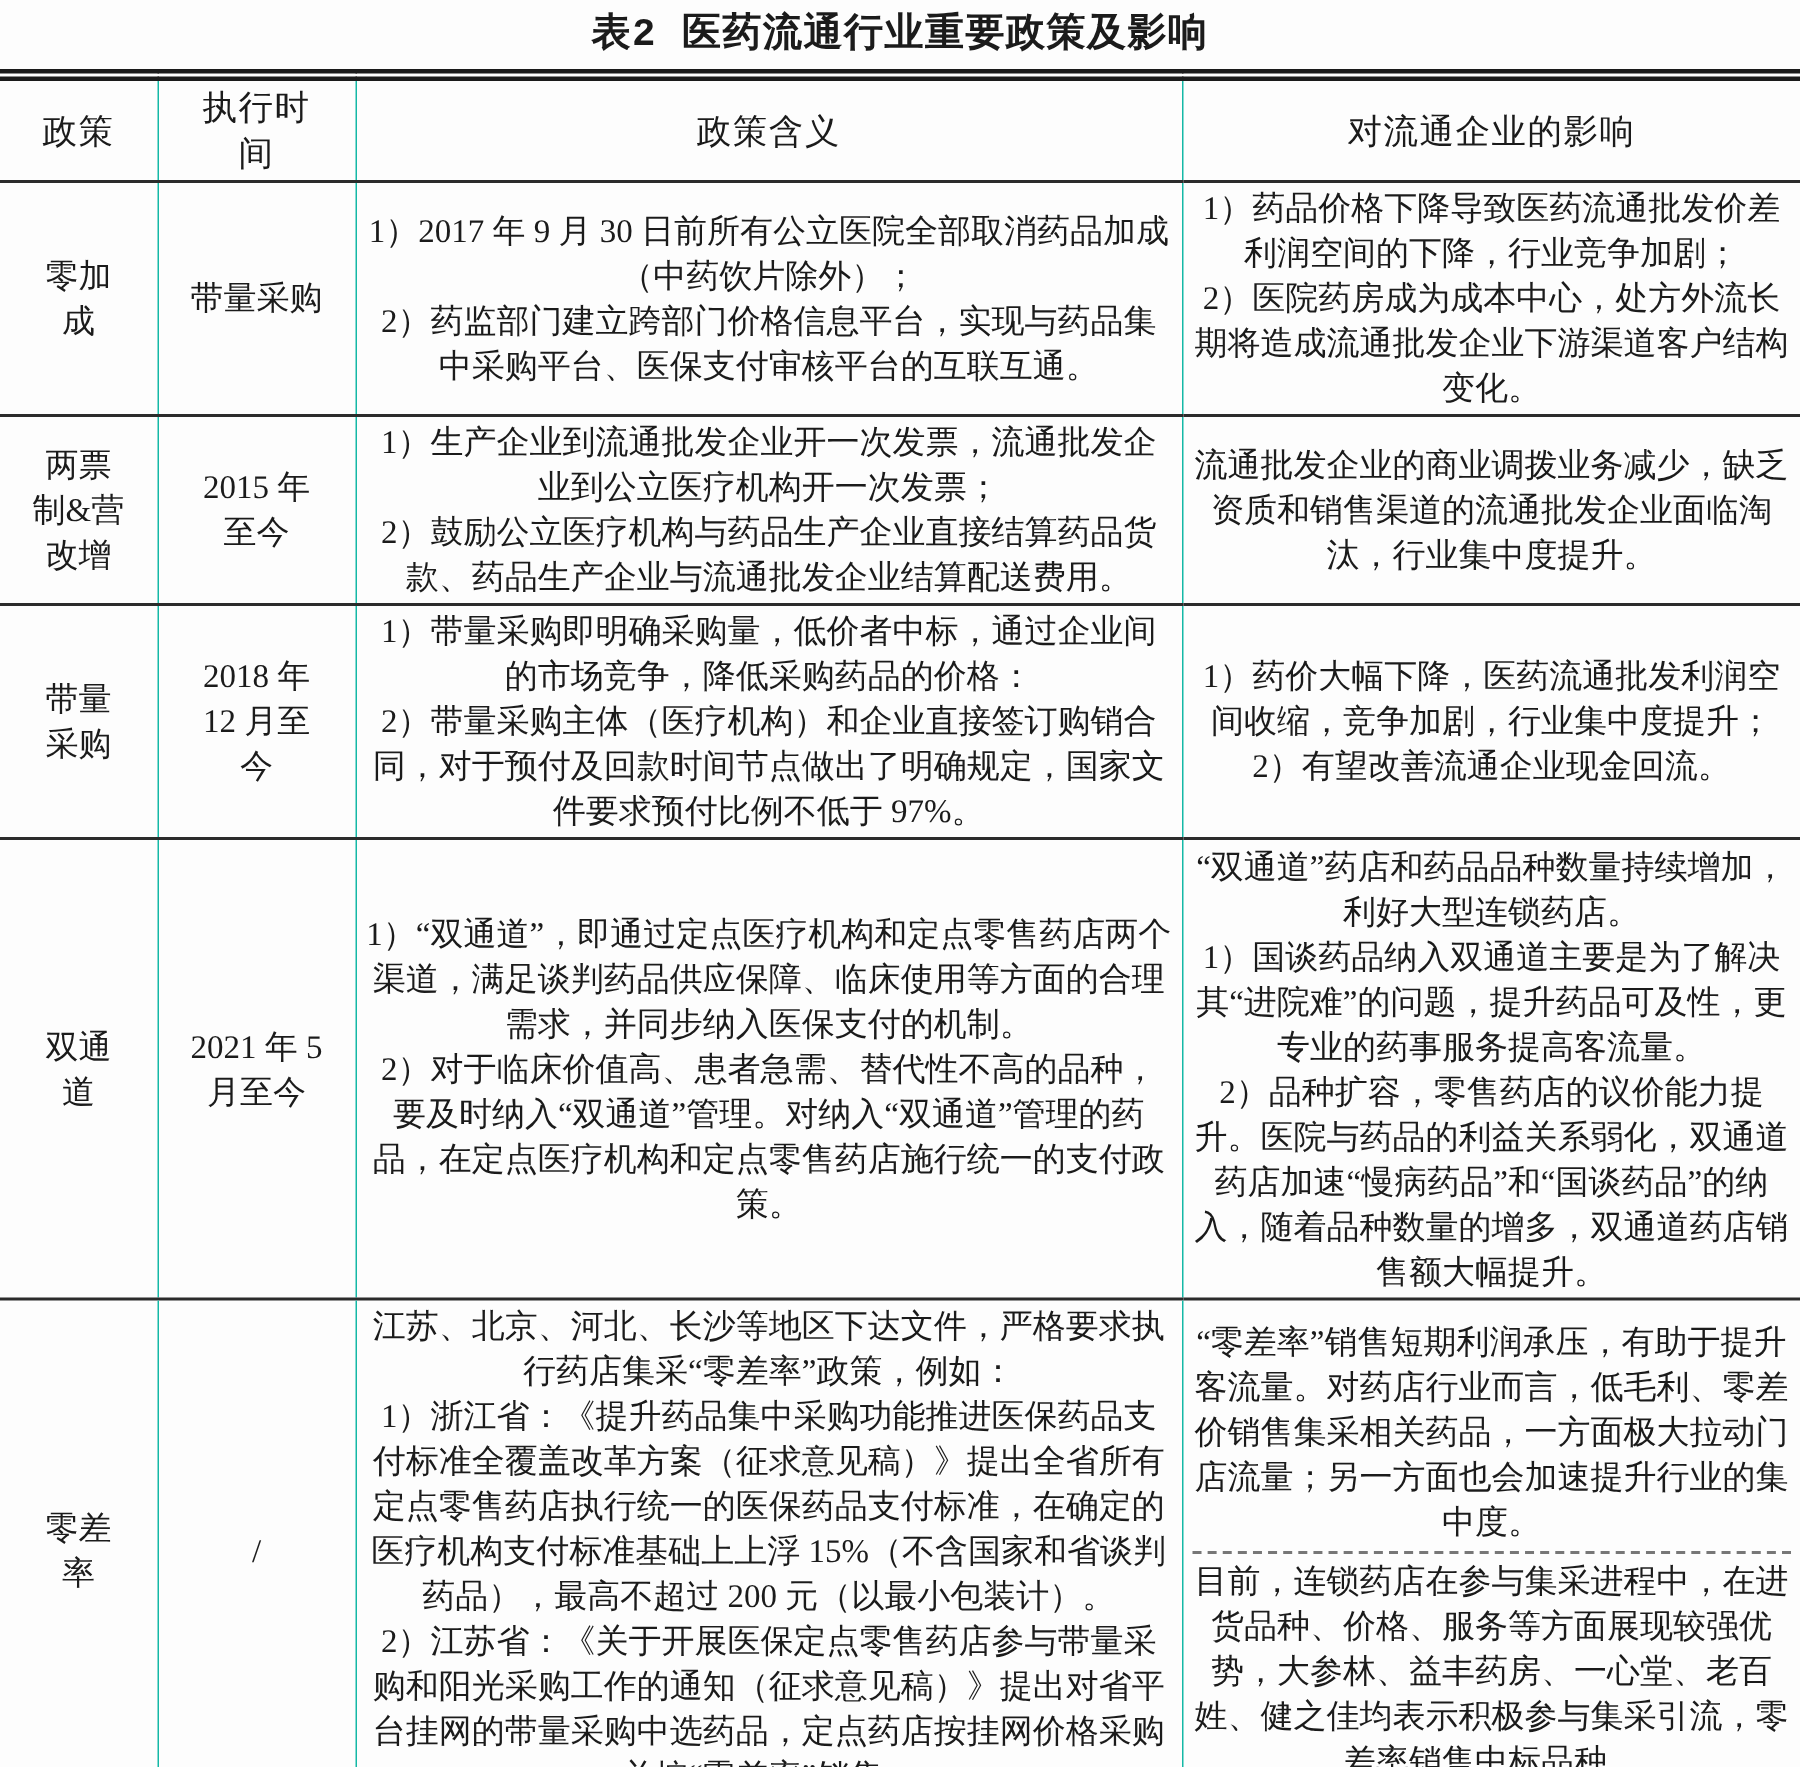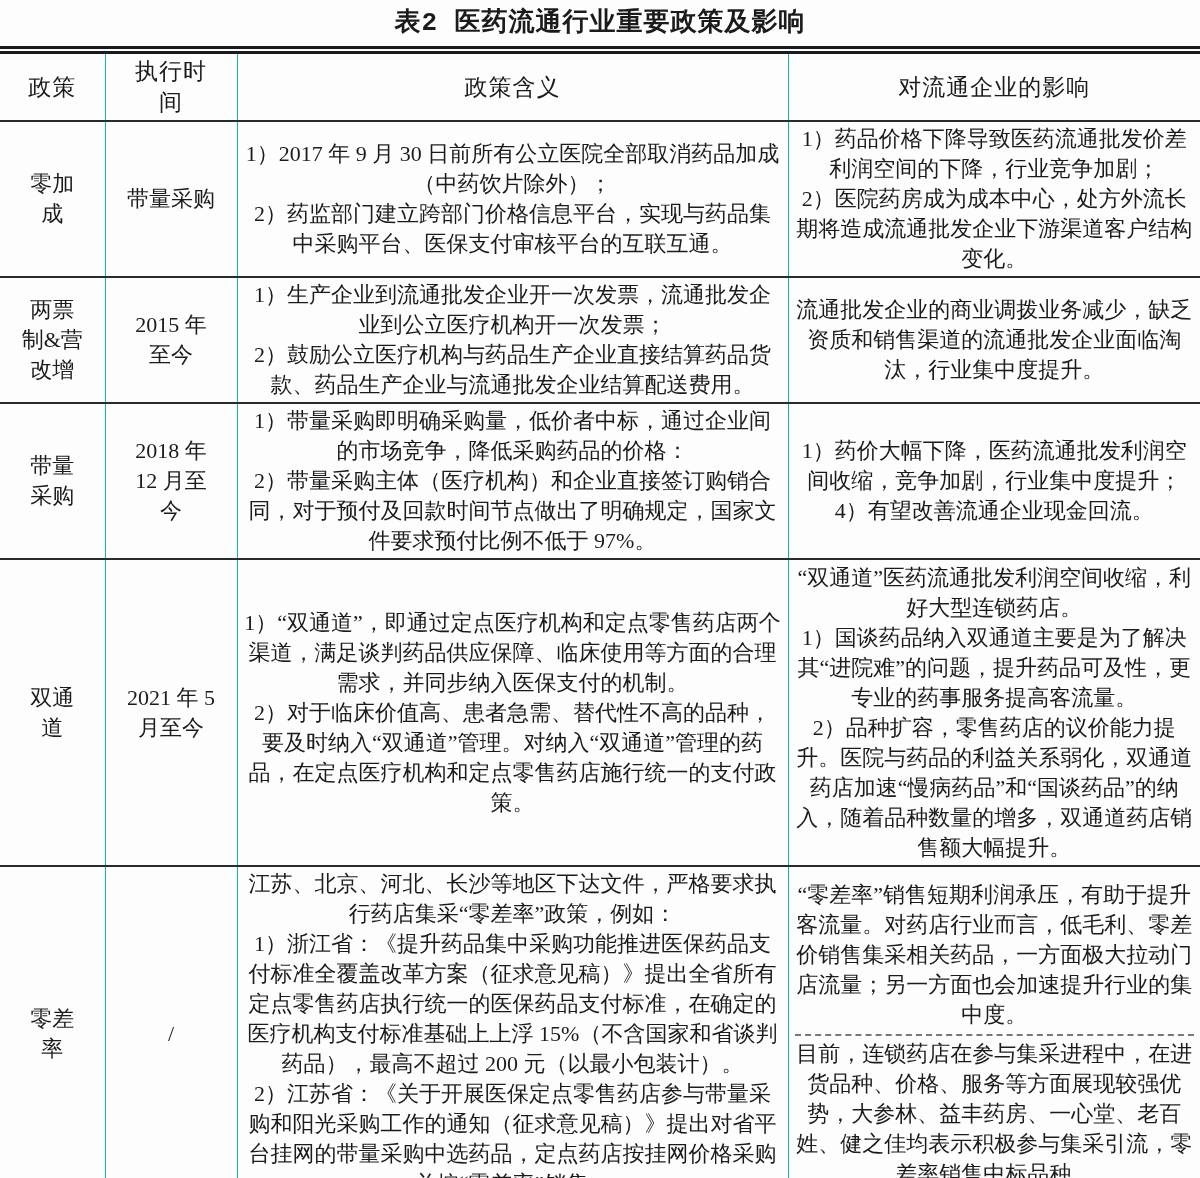--- a/index.html
+++ b/index.html
@@ -90,33 +90,33 @@
 
       <tr class="row-3">
         <td class="policy-cell">带量采购</td>
         <td class="time-cell">2018 年 12 月至今</td>
         <td class="meaning-cell">
           <p>1）带量采购即明确采购量，低价者中标，通过企业间的市场竞争，降低采购药品的价格：</p>
           <p>2）带量采购主体（医疗机构）和企业直接签订购销合同，对于预付及回款时间节点做出了明确规定，国家文件要求预付比例不低于 97%。</p>
         </td>
         <td class="impact-cell">
           <p>1）药价大幅下降，医药流通批发利润空间收缩，竞争加剧，行业集中度提升；</p>
-          <p>4）有望改善流通企业现金回流。</p>
+          <p>2）有望改善流通企业现金回流。</p>
         </td>
       </tr>
 
       <tr class="row-4">
         <td class="policy-cell">双通道</td>
         <td class="time-cell">2021 年 5 月至今</td>
         <td class="meaning-cell">
           <p>1）“双通道”，即通过定点医疗机构和定点零售药店两个渠道，满足谈判药品供应保障、临床使用等方面的合理需求，并同步纳入医保支付的机制。</p>
           <p>2）对于临床价值高、患者急需、替代性不高的品种，要及时纳入“双通道”管理。对纳入“双通道”管理的药品，在定点医疗机构和定点零售药店施行统一的支付政策。</p>
         </td>
         <td class="impact-cell">
-          <p>“双通道”医药流通批发利润空间收缩，利好大型连锁药店。</p>
+          <p>“双通道”药店和药品品种数量持续增加，利好大型连锁药店。</p>
           <p>1）国谈药品纳入双通道主要是为了解决其“进院难”的问题，提升药品可及性，更专业的药事服务提高客流量。</p>
           <p>2）品种扩容，零售药店的议价能力提升。医院与药品的利益关系弱化，双通道药店加速“慢病药品”和“国谈药品”的纳入，随着品种数量的增多，双通道药店销售额大幅提升。</p>
         </td>
       </tr>
 
       <tr class="row-5">
         <td class="policy-cell">零差率</td>
         <td class="time-cell">/</td>
         <td class="meaning-cell">
           <p>江苏、北京、河北、长沙等地区下达文件，严格要求执行药店集采“零差率”政策，例如：</p>

